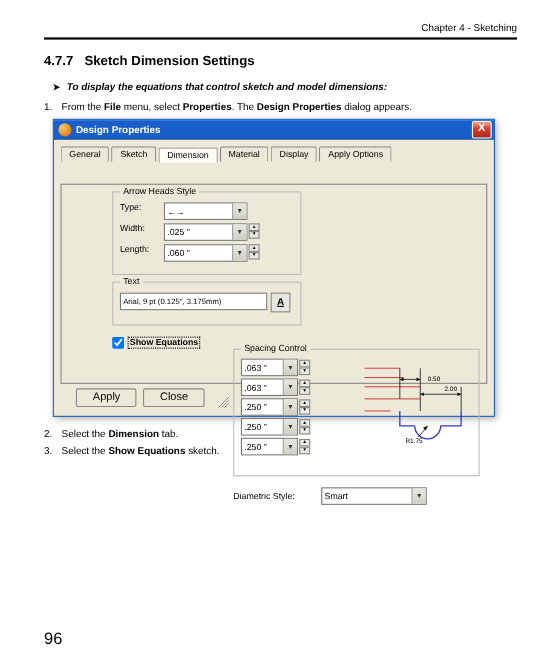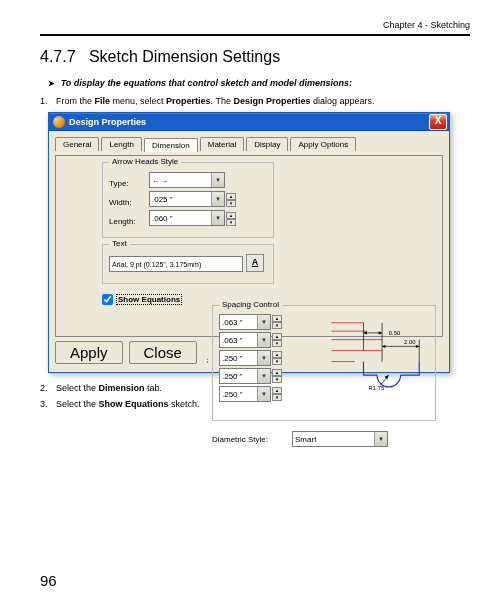--- a/index.html
+++ b/index.html
@@ -24,22 +24,22 @@
     font-size: 9px;
     color: #000;
     margin-bottom: 4px;
   }
   .hr {
     border: none;
     border-top: 2px solid #000;
     margin: 2px 0 12px 0;
   }
   .section-title {
-    font-size: 16px;
-    font-weight: normal;
+    font-size: 12px;
+    font-weight: bold;
     margin: 0 0 12px 0;
   }
   .prompt-line {
     font-size: 9px;
     font-style: italic;
     font-weight: bold;
     margin: 0 0 8px 8px;
   }
   .prompt-line::before {
     content: "➤";
@@ -96,21 +96,21 @@
     line-height: 12px;
     text-align: center;
     cursor: pointer;
   }
   .dialog-body {
     padding: 6px;
   }
   .tabs {
     display: flex;
     gap: 2px;
-    margin-bottom: 4px;
+    margin-bottom: 20px;
   }
   .tab {
     border: 1px solid #888;
     border-bottom: none;
     padding: 2px 7px;
     background: #ece9d8;
     font-size: 8px;
     border-radius: 2px 2px 0 0;
     cursor: pointer;
   }
@@ -134,21 +134,21 @@
   }
   .groupbox-title {
     position: absolute;
     top: -6px; left: 6px;
     background: #ece9d8;
     padding: 0 3px;
     font-size: 8px;
   }
   .row {
     display: flex;
-    align-items: flex-end;
+    align-items: flex-start;
     margin: 3px 0;
   }
   .lbl {
     width: 40px;
     font-size: 8px;
   }
   .combo, .textfield {
     border: 1px solid #7a7a7a;
     background: #fff;
     height: 14px;
@@ -252,21 +252,21 @@
   .button-bar {
     display: flex;
     justify-content: flex-end;
     gap: 6px;
     padding: 4px 4px 2px 0;
   }
   .btn {
     border: 1px solid #888;
     background: #ece9d8;
     padding: 2px 14px;
-    font-size: 15px;
+    font-size: 10px;
     border-radius: 2px;
     cursor: pointer;
   }
   .resize-grip {
     width: 12px; height: 12px;
     align-self: flex-end;
     background:
       linear-gradient(135deg, transparent 60%, #888 60%, #888 65%, transparent 65%,
                       transparent 72%, #888 72%, #888 77%, transparent 77%,
                       transparent 84%, #888 84%, #888 89%, transparent 89%);
@@ -305,21 +305,21 @@
     <div class="dialog">
       <div class="titlebar">
         <div class="title-icon"></div>
         <span>Design Properties</span>
         <div class="spacer"></div>
         <div class="close-btn">X</div>
       </div>
       <div class="dialog-body">
         <div class="tabs">
           <div class="tab">General</div>
-          <div class="tab">Length</div>
+          <div class="tab">Sketch</div>
           <div class="tab active">Dimension</div>
           <div class="tab">Material</div>
           <div class="tab">Display</div>
           <div class="tab">Apply Options</div>
         </div>
 
         <div class="panel clearfix">
 
           <div class="left-col">
             <div class="groupbox">

